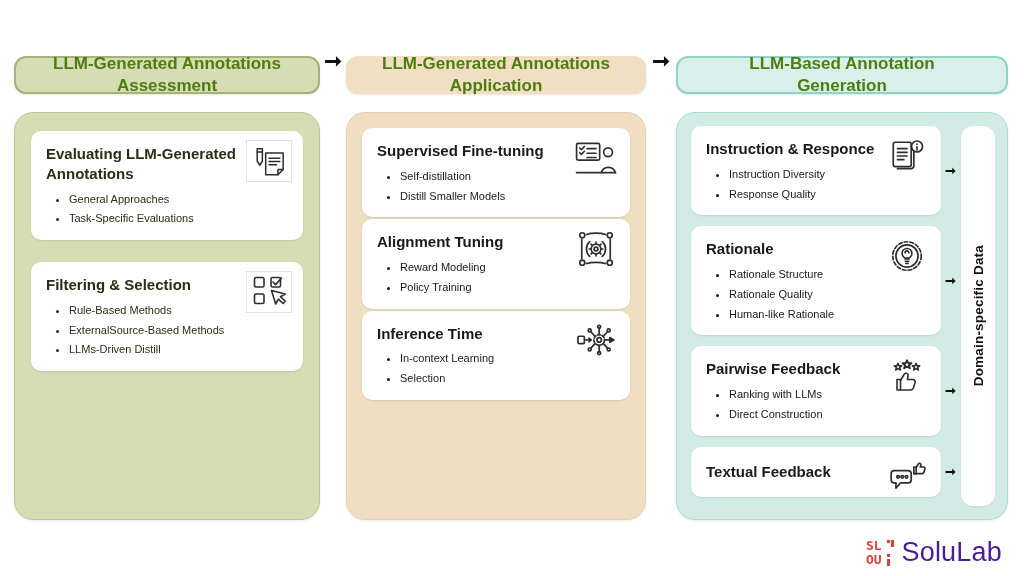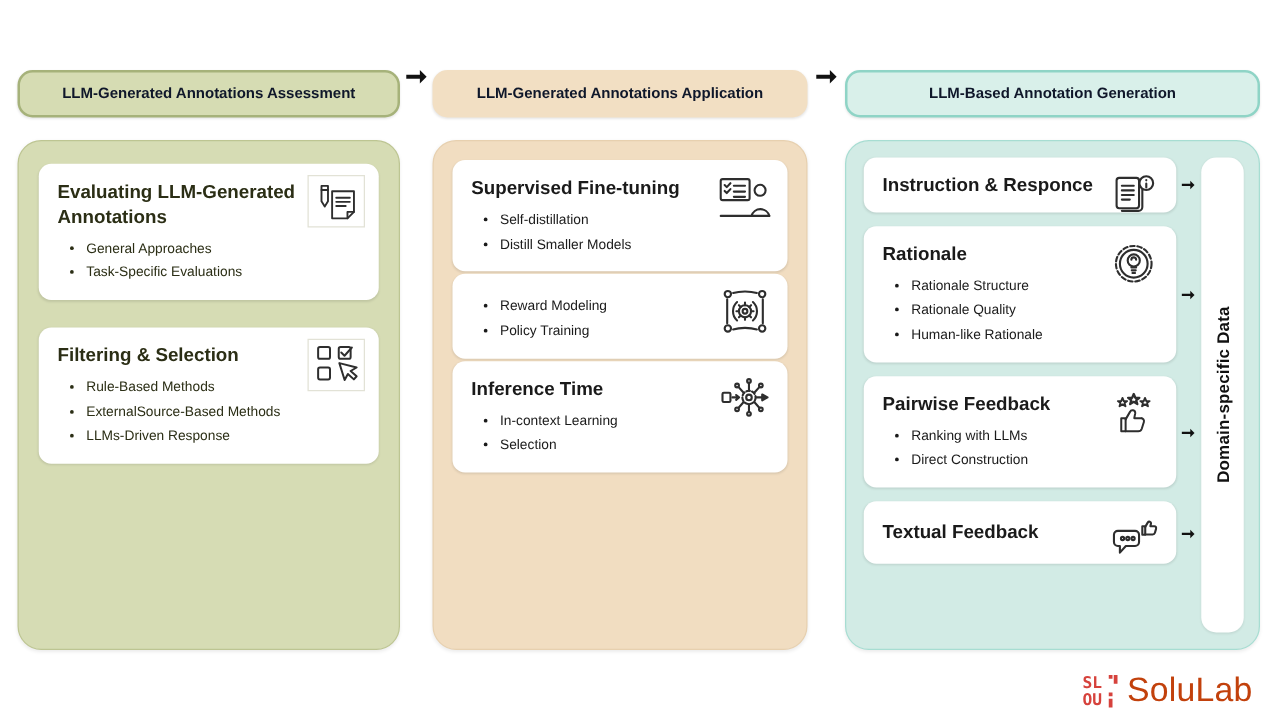--- a/index.html
+++ b/index.html
@@ -10,21 +10,21 @@
   }
   .layout {
     position:absolute; left:14px; top:28px;
     display:grid;
     grid-template-columns:306px 26px 300px 30px 332px;
     grid-template-rows:66px 18px 408px;
   }
   
   .hdr {
     grid-row:1; border-radius:12px; display:flex; align-items:center; justify-content:center;
-    text-align:center; font-weight:700; font-size:12px; line-height:1.3; color:#0f172a;
+    text-align:center; font-weight:700; font-size:17px; line-height:1.3; color:#4d7c0f;
     padding:0 14px; box-shadow:0 1px 2px rgba(0,0,0,.10);margin-top:28px;
   }
   .hdr-green { grid-column:1; background:#d6dcb3; border:2px solid #a6b27a; }
   .hdr-tan   { grid-column:3; background:#f2dfc3; }
   .hdr-teal  { grid-column:5; background:#d9f0ea; border:2px solid #8fd4c6; padding:0 46px; }
   .hdr-arrow { grid-row:1; display:flex; align-items:center; justify-content:center;
                font-size:21px; font-weight:700; color:#111; }
   .ha1 { grid-column:2; } .ha2 { grid-column:4; }
   
   .body { grid-row:3; border-radius:19px; box-shadow:0 1px 3px rgba(0,0,0,.08); }
@@ -55,21 +55,21 @@
   .stack { flex:1; display:flex; flex-direction:column; gap:11px; }
   .row { display:flex; align-items:center; gap:2px; }
   .row .card { flex:1; }
   .mini-arrow { width:15px; text-align:center; font-size:13px; font-weight:700; color:#111; flex:none; }
   .vbar { width:34px; flex:none; background:#ffffff; border-radius:12px;
           display:flex; align-items:center; justify-content:center; box-shadow:0 1px 2px rgba(0,0,0,.08); }
   .vbar span { writing-mode:vertical-rl; transform:rotate(180deg);
                font-size:13.5px; font-weight:600; color:#111; letter-spacing:.2px; white-space:nowrap; }
   
   .logo { position:absolute; right:22px; bottom:8px; display:flex; align-items:center; gap:7px; }
-  .logo-text { font-size:27px; font-weight:500; color:#c2410c; letter-spacing:.2px; }
+  .logo-text { font-size:27px; font-weight:500; color:#4c1d95; letter-spacing:.2px; }
 </style>
 </head>
 <body>
 
 <div class="page">
   <div class="layout">
 
     <div class="hdr hdr-green">LLM-Generated Annotations Assessment</div>
     <div class="hdr-arrow ha1">➞</div>
     <div class="hdr hdr-tan">LLM-Generated Annotations Application</div>
@@ -102,21 +102,21 @@
             <rect x="3.5" y="3.5" width="9.5" height="9.5" rx="1.5"></rect>
             <rect x="3.5" y="20" width="9.5" height="9.5" rx="1.5"></rect>
             <rect x="20" y="3.5" width="9.5" height="9.5" rx="1.5"></rect>
             <path d="M22 8 l2.6 2.6 L30.5 4"></path>
             <path d="M20.5 16.5 l4.2 13.5 2.6-4.8 4.8 4.3 2.2-2.5 -4.8-4.2 4.8-2.8 Z"></path>
           </svg>
         </div>
         <ul class="bullets">
           <li>Rule-Based Methods</li>
           <li>ExternalSource-Based Methods</li>
-          <li>LLMs-Driven Response</li>
+          <li>LLMs-Driven Distill</li>
         </ul>
       </div>
     </div>
 
     <div class="body body-tan">
 
       <div class="card">
         <div class="card-title">Supervised Fine-tuning</div>
         <div class="icon-box">
           <svg class="ic" width="42" height="36" viewBox="0 0 40 34">
@@ -129,20 +129,21 @@
             <path d="M1.5 31 H38.5"></path>
           </svg>
         </div>
         <ul class="bullets">
           <li>Self-distillation</li>
           <li>Distill Smaller Models</li>
         </ul>
       </div>
 
       <div class="card">
+        <div class="card-title">Alignment Tuning</div>
         <div class="icon-box">
           <svg class="ic" width="38" height="38" viewBox="0 0 36 36">
             <circle cx="5" cy="5" r="2.4"></circle>
               <circle cx="31" cy="5" r="2.4"></circle>
             <circle cx="5" cy="31" r="2.4"></circle>
               <circle cx="31" cy="31" r="2.4"></circle>
             <path d="M9 4.2 C14 2.6 22 2.6 27 4.2"></path>
             <path d="M9 31.8 C14 30.2 22 30.2 27 31.8"></path>
             <path d="M4.5 9 V27 M31.5 9 V27"></path>
             <path d="M12 11 a9.5 9.5 0 0 0 0 14 M24 11 a9.5 9.5 0 0 1 0 14"></path>
@@ -191,20 +192,24 @@
             <div class="card-title">Instruction &amp; Responce</div>
             <div class="icon-box">
               <svg class="ic" width="38" height="36" viewBox="0 0 36 34">
                 <rect x="5" y="4" width="17" height="23" rx="2"></rect>
                 <path d="M22 8 h2.5 v18 a3 3 0 0 1 -3 3 H9"></path>
                 <path d="M9 10 h9 M9 13.5 h9 M9 17 h9 M9 20.5 h6"></path>
                 <circle cx="27.5" cy="8" r="5.2" fill="#ffffff"></circle>
                 <path d="M27.5 5.7 v.2 M27.5 8.3 v3"></path>
               </svg>
             </div>
+            <ul class="bullets">
+              <li>Instruction Diversity</li>
+              <li>Response Quality</li>
+            </ul>
           </div>
           <div class="mini-arrow">➞</div>
         </div>
 
         <div class="row">
           <div class="card">
             <div class="card-title">Rationale</div>
             <div class="icon-box">
               <svg class="ic" width="38" height="38" viewBox="0 0 36 36">
                 <circle cx="18" cy="18" r="13.5" stroke-dasharray="3.4 2.1"></circle>

